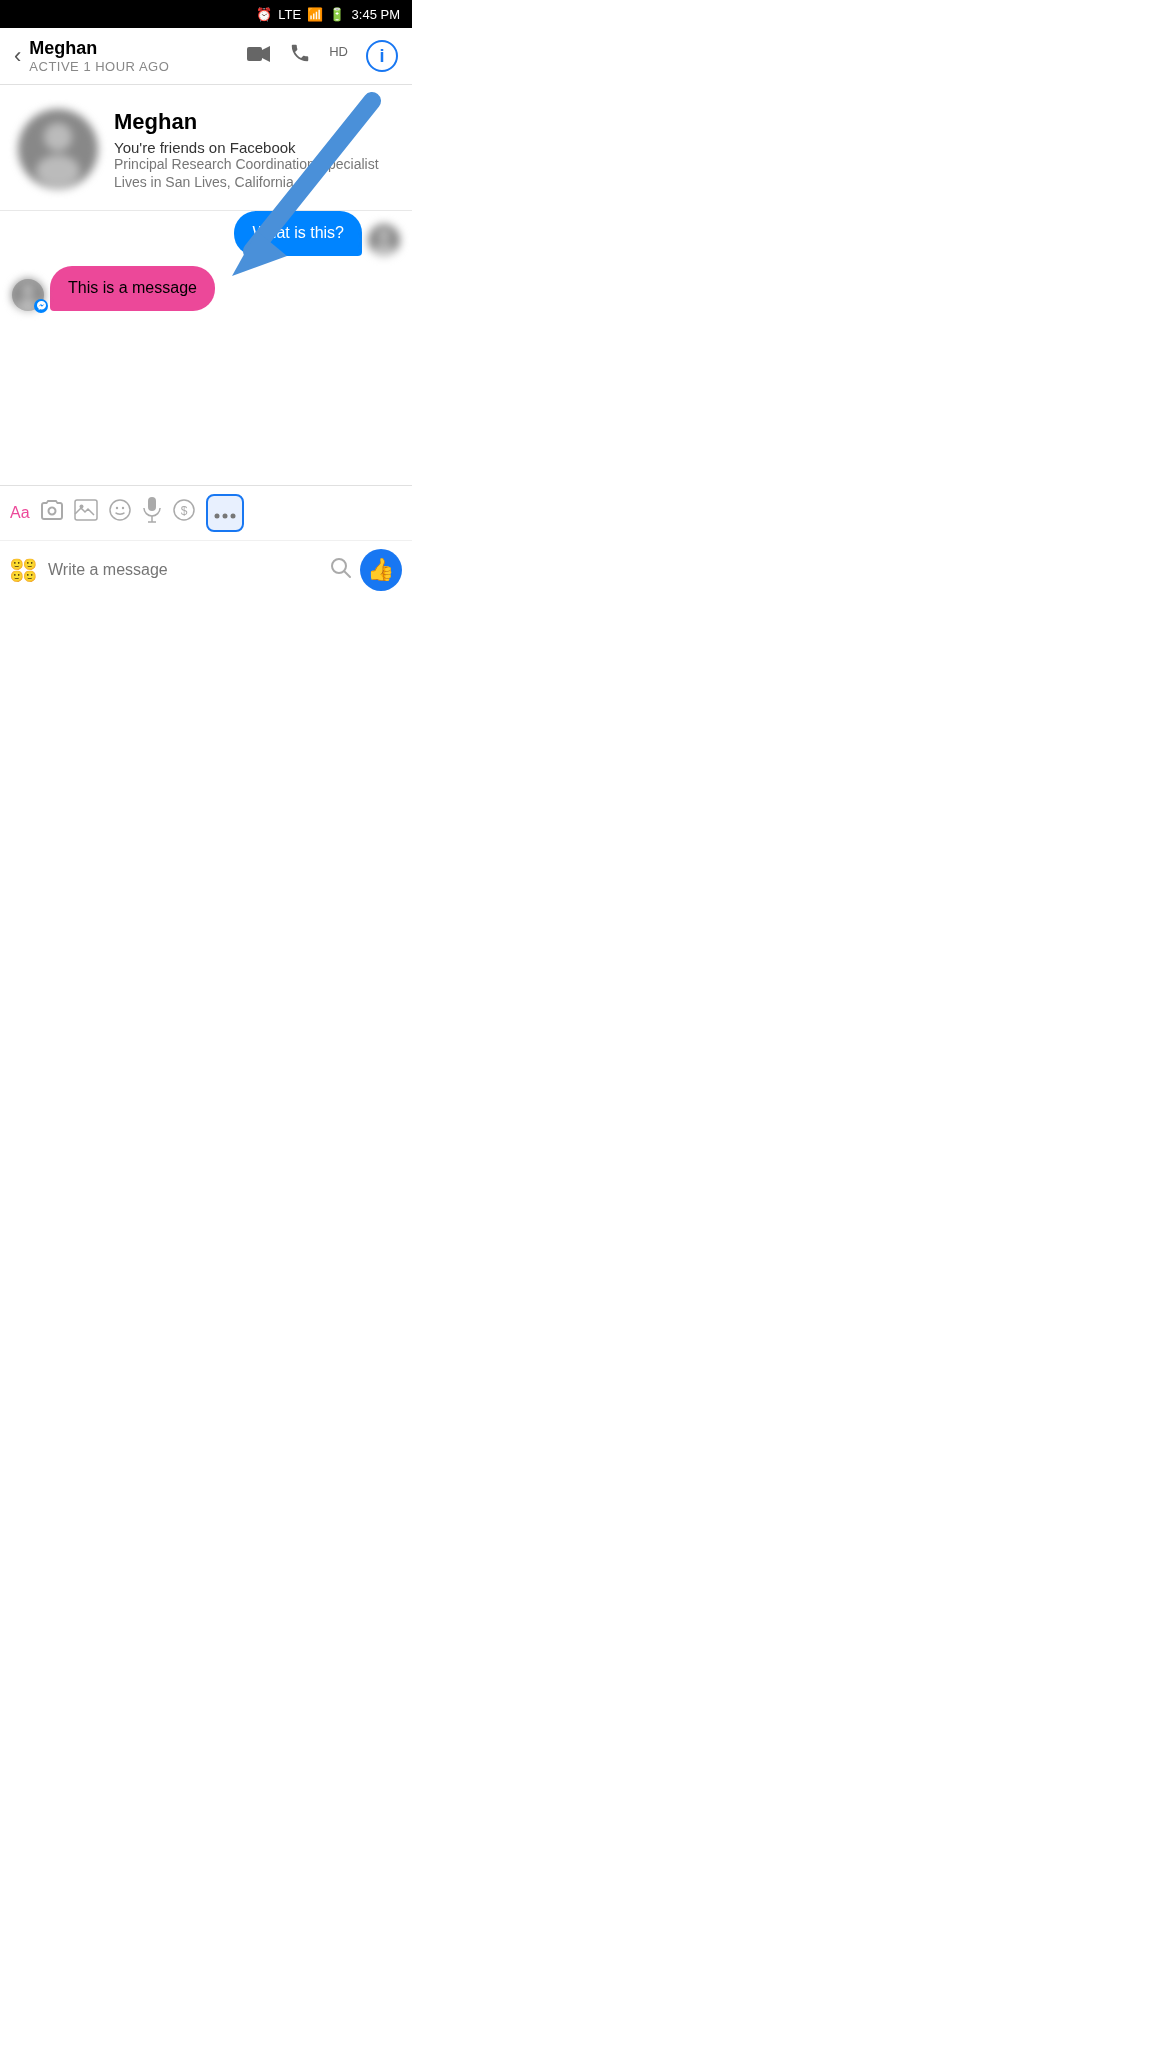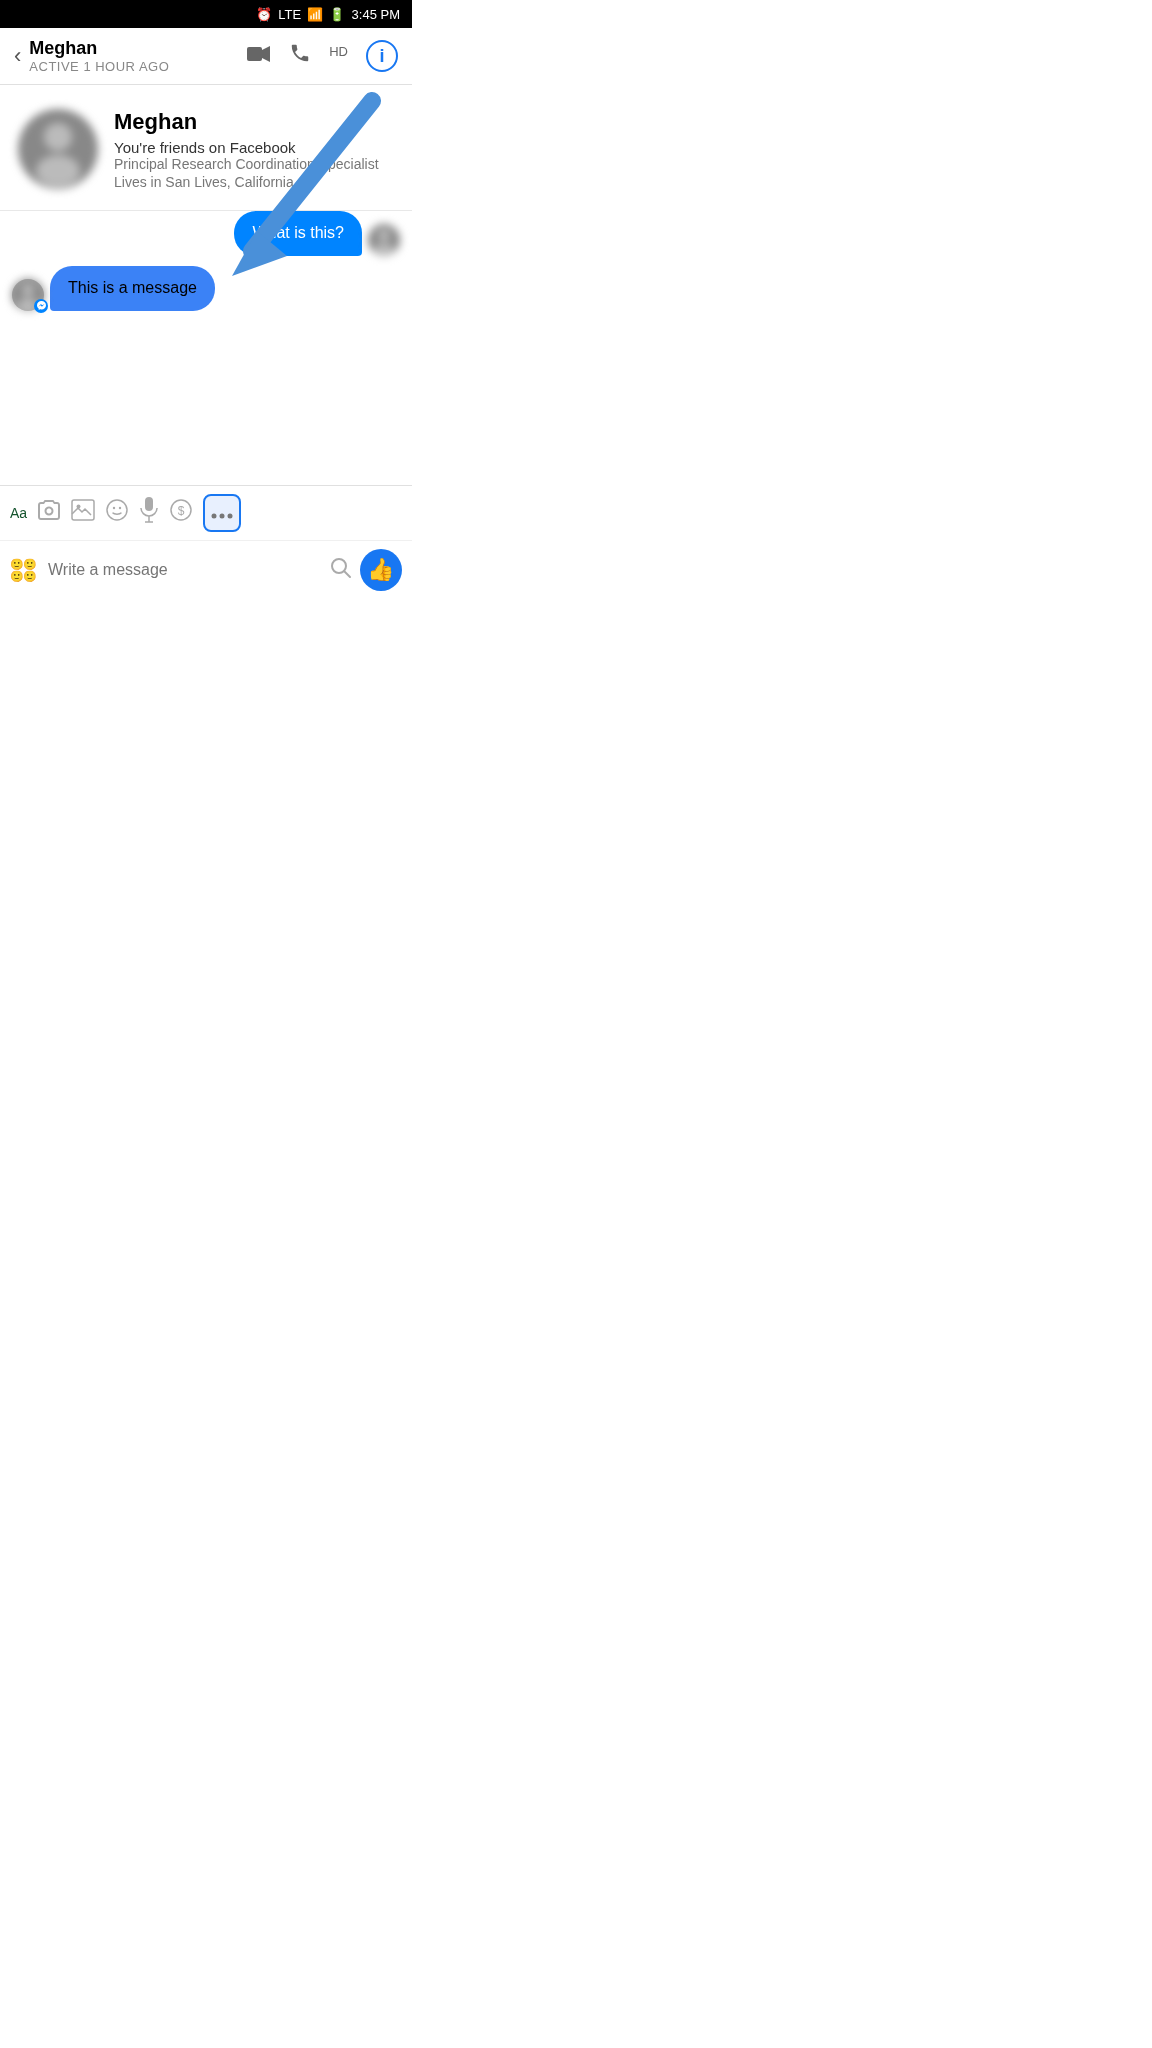--- a/index.html
+++ b/index.html
@@ -192,21 +192,21 @@
     }
 
     .bubble {
       max-width: 260px;
       padding: 12px 18px;
       border-radius: 22px;
       font-size: 16px;
       line-height: 1.3;
     }
     .bubble.incoming {
-      background: #3b82f6;
+      background: #ec4899;
       color: #000;
       border-bottom-left-radius: 4px;
     }
     .bubble.outgoing {
       background: #0084ff;
       color: #fff;
       border-bottom-right-radius: 4px;
     }
 
     
@@ -370,21 +370,21 @@
 
       <line x1="180" y1="10" x2="60" y2="160" stroke="#4a90d9" stroke-width="18" stroke-linecap="round"></line>
 
       <polygon points="40,185 65,140 95,165" fill="#4a90d9"></polygon>
     </svg>
   </div>
 
 </div>
 
 <div class="input-toolbar">
-  <span class="toolbar-icon" style="font-size:14px;color:#14532d;">Aa</span>
+  <span class="toolbar-icon" style="font-size:16px;color:#ec4899;">Aa</span>
   <span class="toolbar-icon">
     <svg width="24" height="22" viewBox="0 0 24 22" fill="#aaa">
       <path d="M12 7.5c-2.5 0-4.5 2-4.5 4.5s2 4.5 4.5 4.5 4.5-2 4.5-4.5-2-4.5-4.5-4.5zm0 7c-1.4 0-2.5-1.1-2.5-2.5S10.6 9.5 12 9.5s2.5 1.1 2.5 2.5S13.4 14.5 12 14.5zM20 3h-2.2l-1.4-2H7.6L6.2 3H4C2.3 3 1 4.3 1 6v12c0 1.7 1.3 3 3 3h16c1.7 0 3-1.3 3-3V6c0-1.7-1.3-3-3-3zm1 15c0 .6-.4 1-1 1H4c-.6 0-1-.4-1-1V6c0-.6.4-1 1-1h3l1.4-2h7.2L17 5h3c.6 0 1 .4 1 1v12z"></path>
     </svg>
   </span>
   <span class="toolbar-icon">
     <svg width="24" height="22" viewBox="0 0 24 22" fill="#aaa">
       <rect x="1" y="1" width="22" height="20" rx="2" stroke="#aaa" stroke-width="1.5" fill="none"></rect>
       <circle cx="7.5" cy="7.5" r="2" fill="#aaa"></circle>
       <path d="M1 15l6-6 4 4 3-3 6 6" stroke="#aaa" stroke-width="1.5" fill="none"></path>

